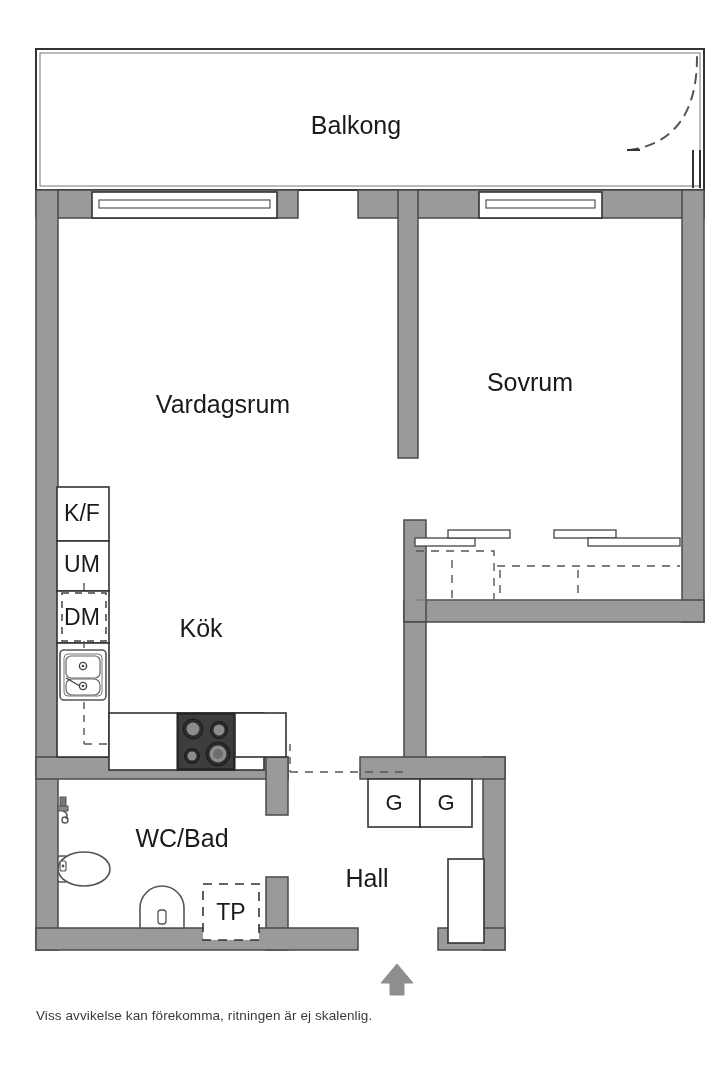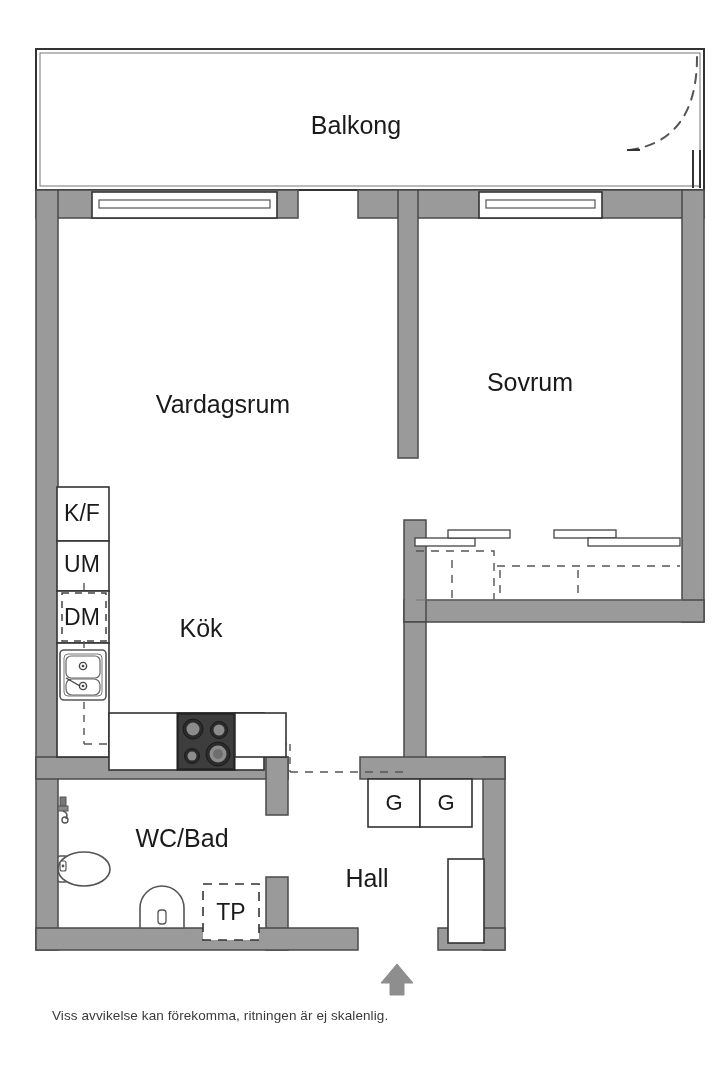--- a/index.html
+++ b/index.html
@@ -48,21 +48,20 @@
   }
   .disclaimer {
     position: absolute;
     left: 36px;
     top: 1008px;
     font-family: "Liberation Sans", sans-serif;
     font-size: 13.5px;
     color: #3a3a3a;
     letter-spacing: 0.1px;
     white-space: nowrap;
-    margin-left: 16px;
   }
 </style>
 </head>
 <body>
 
 <div id="floorplan-root">
 
 <svg id="plan" viewBox="0 0 720 1080" xmlns="http://www.w3.org/2000/svg">
 
   <g>

